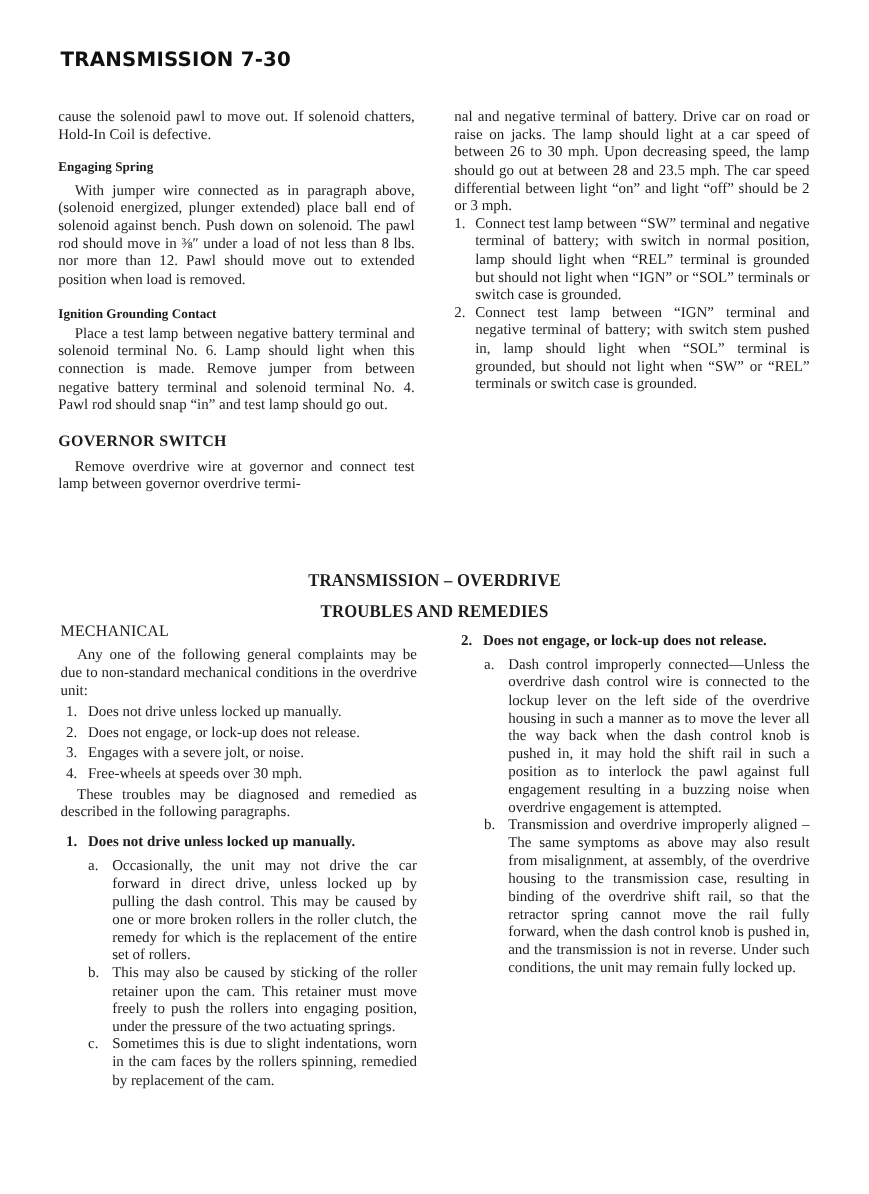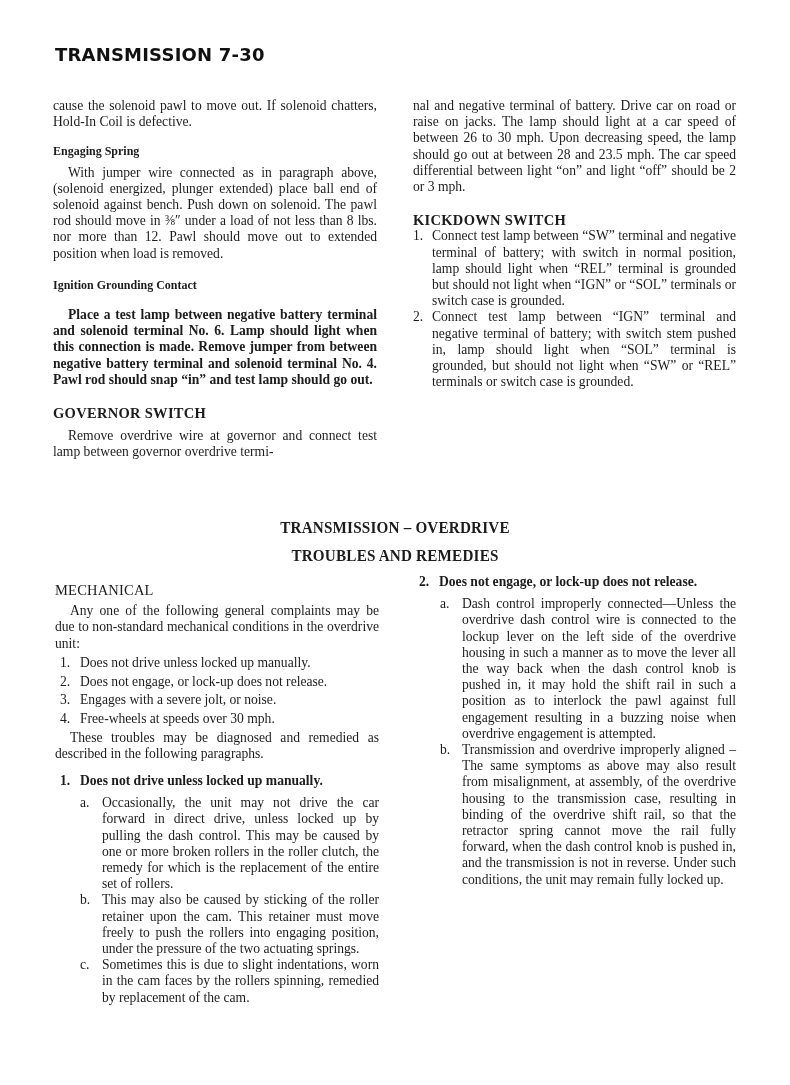--- a/index.html
+++ b/index.html
@@ -39,45 +39,44 @@
 
 <div class="page-header">TRANSMISSION 7-30</div>
 
 <div class="col" style="left:53px; top:98px;">
   <p>cause the solenoid pawl to move out. If solenoid chatters, Hold-In Coil is defective.</p>
 
   <p class="h-sub" style="margin-top:13px;">Engaging Spring</p>
   <p class="indent" style="margin-top:5px;">With jumper wire connected as in paragraph above, (solenoid energized, plunger extended) place ball end of solenoid against bench. Push down on solenoid. The pawl rod should move in ⅜″ under a load of not less than 8 lbs. nor more than 12. Pawl should move out to extended position when load is removed.</p>
 
   <p class="h-sub" style="margin-top:15px;">Ignition Grounding Contact</p>
-  <p class="indent" style="margin-top:14px;font-weight:bold;">Place a test lamp between negative battery terminal and solenoid terminal No. 6. Lamp should light when this connection is made. Remove jumper from between negative battery terminal and solenoid terminal No. 4. Pawl rod should snap “in” and test lamp should go out.</p>
+  <p class="indent" style="margin-top:2px;">Place a test lamp between negative battery terminal and solenoid terminal No. 6. Lamp should light when this connection is made. Remove jumper from between negative battery terminal and solenoid terminal No. 4. Pawl rod should snap “in” and test lamp should go out.</p>
 
   <p class="h-caps" style="margin-top:17px;">GOVERNOR SWITCH</p>
   <p class="indent" style="margin-top:7px;">Remove overdrive wire at governor and connect test lamp between governor overdrive termi-</p>
 </div>
 
 <div class="col" style="left:413px; top:98px; width:323px;">
   <p>nal and negative terminal of battery. Drive car on road or raise on jacks. The lamp should light at a car speed of between 26 to 30 mph. Upon decreasing speed, the lamp should go out at between 28 and 23.5 mph. The car speed differential between light “on” and light “off” should be 2 or 3 mph.</p>
 
-  <p class="h-caps" style="margin-top:17px;">KICKDOWN SWITCH</p>
 
   <div class="ol-item">
     <span class="ol-num">1.</span>
     <span class="ol-text">Connect test lamp between “SW” terminal and negative terminal of battery; with switch in normal position, lamp should light when “REL” terminal is grounded but should not light when “IGN” or “SOL” terminals or switch case is grounded.</span>
   </div>
   <div class="ol-item">
     <span class="ol-num">2.</span>
     <span class="ol-text">Connect test lamp between “IGN” terminal and negative terminal of battery; with switch stem pushed in, lamp should light when “SOL” terminal is grounded, but should not light when “SW” or “REL” terminals or switch case is grounded.</span>
   </div>
 </div>
 
 <div class="center-title" style="top:518px;">TRANSMISSION – OVERDRIVE</div>
 <div class="center-title" style="top:546px;">TROUBLES AND REMEDIES</div>
 
-<div class="col" style="left:55px; top:582px;">
+<div class="col" style="left:55px; top:566px;">
   <p class="subhead-plain">MECHANICAL</p>
   <p class="indent" style="margin-top:5px;">Any one of the following general complaints may be due to non-standard mechanical conditions in the overdrive unit:</p>
 
   <div style="margin-top:3px;">
     <div class="list-plain" style="margin-bottom:2.5px;">
       <span class="ol-num">1.</span>
       <span class="ol-text">Does not drive unless locked up manually.</span>
     </div>
     <div class="list-plain" style="margin-bottom:2.5px;">
       <span class="ol-num">2.</span>

